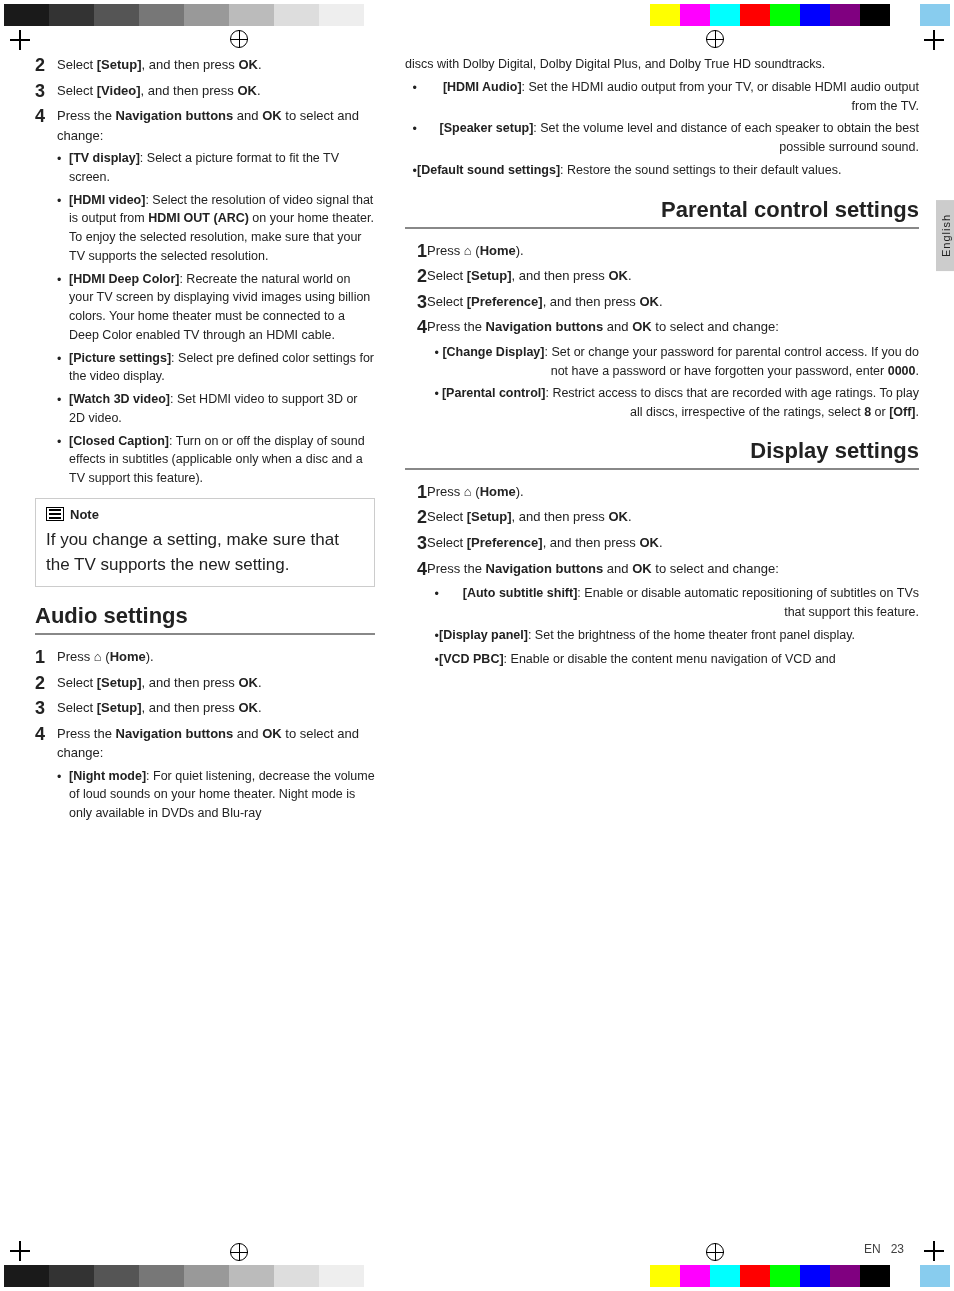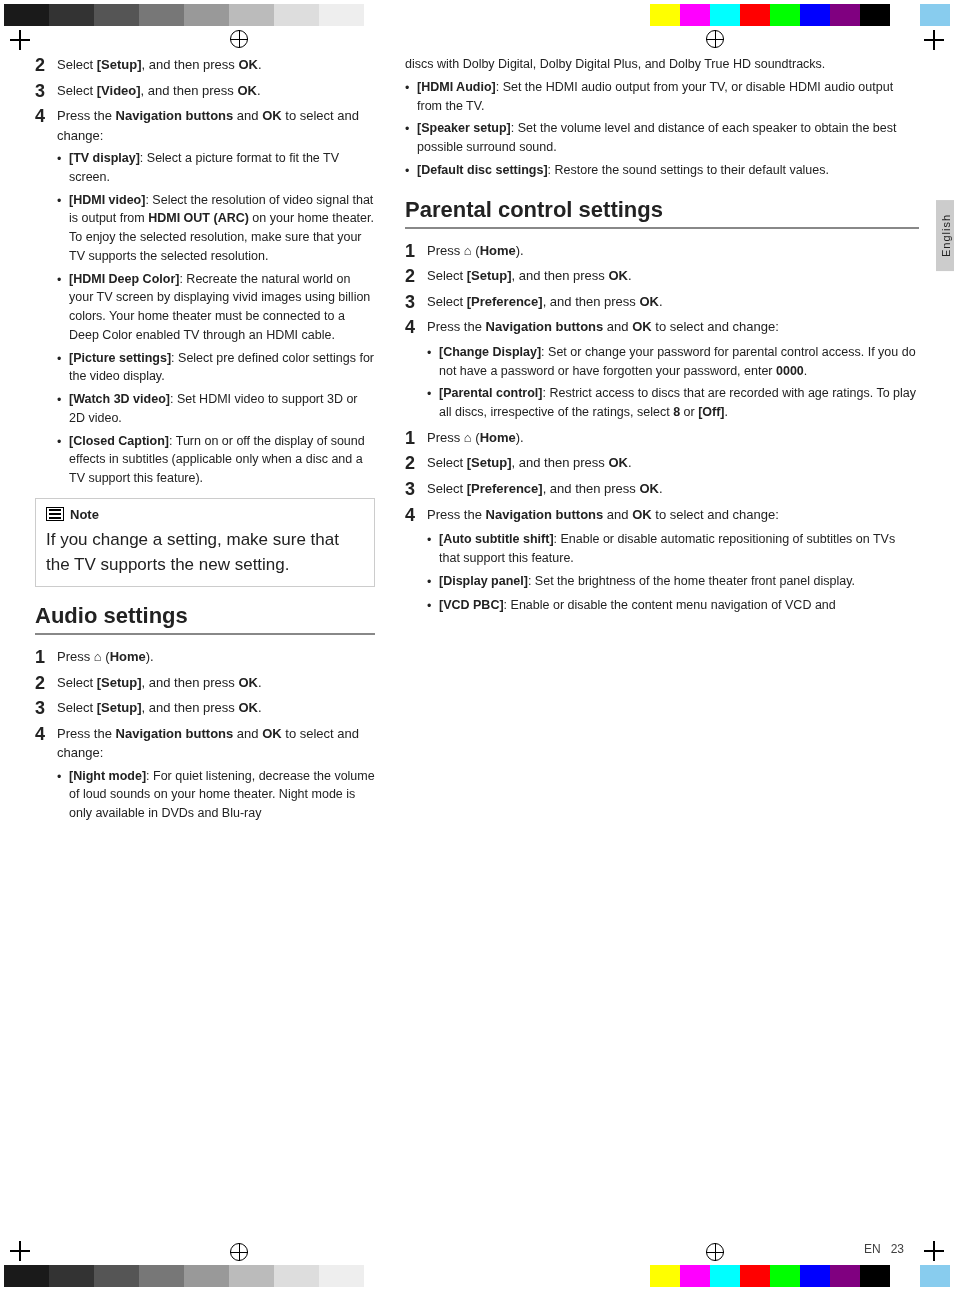--- a/index.html
+++ b/index.html
@@ -308,37 +308,37 @@
 
     <div class="bullet-list">
       <div class="bullet-item">
         <span class="bullet-dot">•</span>
         <span class="bullet-text"><b>[Night mode]</b>: For quiet listening, decrease the volume of loud sounds on your home theater. Night mode is only available in DVDs and Blu-ray</span>
       </div>
     </div>
 
   </div>
 
-  <div class="col-right" style="position:relative;">
+  <div class="col-right" style="position:relative;text-align:right;">
 
     <div class="bullet-list" style="margin-left:0; margin-bottom:10px;">
       <div class="bullet-item">
         <span class="bullet-text" style="padding-left:0;">discs with Dolby Digital, Dolby Digital Plus, and Dolby True HD soundtracks.</span>
       </div>
       <div class="bullet-item" style="margin-top:4px;">
         <span class="bullet-dot">•</span>
         <span class="bullet-text"><b>[HDMI Audio]</b>: Set the HDMI audio output from your TV, or disable HDMI audio output from the TV.</span>
       </div>
       <div class="bullet-item">
         <span class="bullet-dot">•</span>
         <span class="bullet-text"><b>[Speaker setup]</b>: Set the volume level and distance of each speaker to obtain the best possible surround sound.</span>
       </div>
       <div class="bullet-item">
         <span class="bullet-dot">•</span>
-        <span class="bullet-text"><b>[Default disc settings]</b>: Restore the sound settings to their default values.</span>
+        <span class="bullet-text"><b>[Default sound settings]</b>: Restore the sound settings to their default values.</span>
       </div>
     </div>
 
     <div class="section-heading">Parental control settings</div>
 
     <div class="step">
       <span class="step-num">1</span>
       <span class="step-content">Press ⌂ (<b>Home</b>).</span>
     </div>
     <div class="step">
@@ -358,20 +358,21 @@
       <div class="bullet-item">
         <span class="bullet-dot">•</span>
         <span class="bullet-text"><b>[Change Display]</b>: Set or change your password for parental control access. If you do not have a password or have forgotten your password, enter <b>0000</b>.</span>
       </div>
       <div class="bullet-item">
         <span class="bullet-dot">•</span>
         <span class="bullet-text"><b>[Parental control]</b>: Restrict access to discs that are recorded with age ratings. To play all discs, irrespective of the ratings, select <b>8</b> or <b>[Off]</b>.</span>
       </div>
     </div>
 
+    <div class="section-heading">Display settings</div>
 
     <div class="step">
       <span class="step-num">1</span>
       <span class="step-content">Press ⌂ (<b>Home</b>).</span>
     </div>
     <div class="step">
       <span class="step-num">2</span>
       <span class="step-content">Select <b>[Setup]</b>, and then press <b>OK</b>.</span>
     </div>
     <div class="step">

